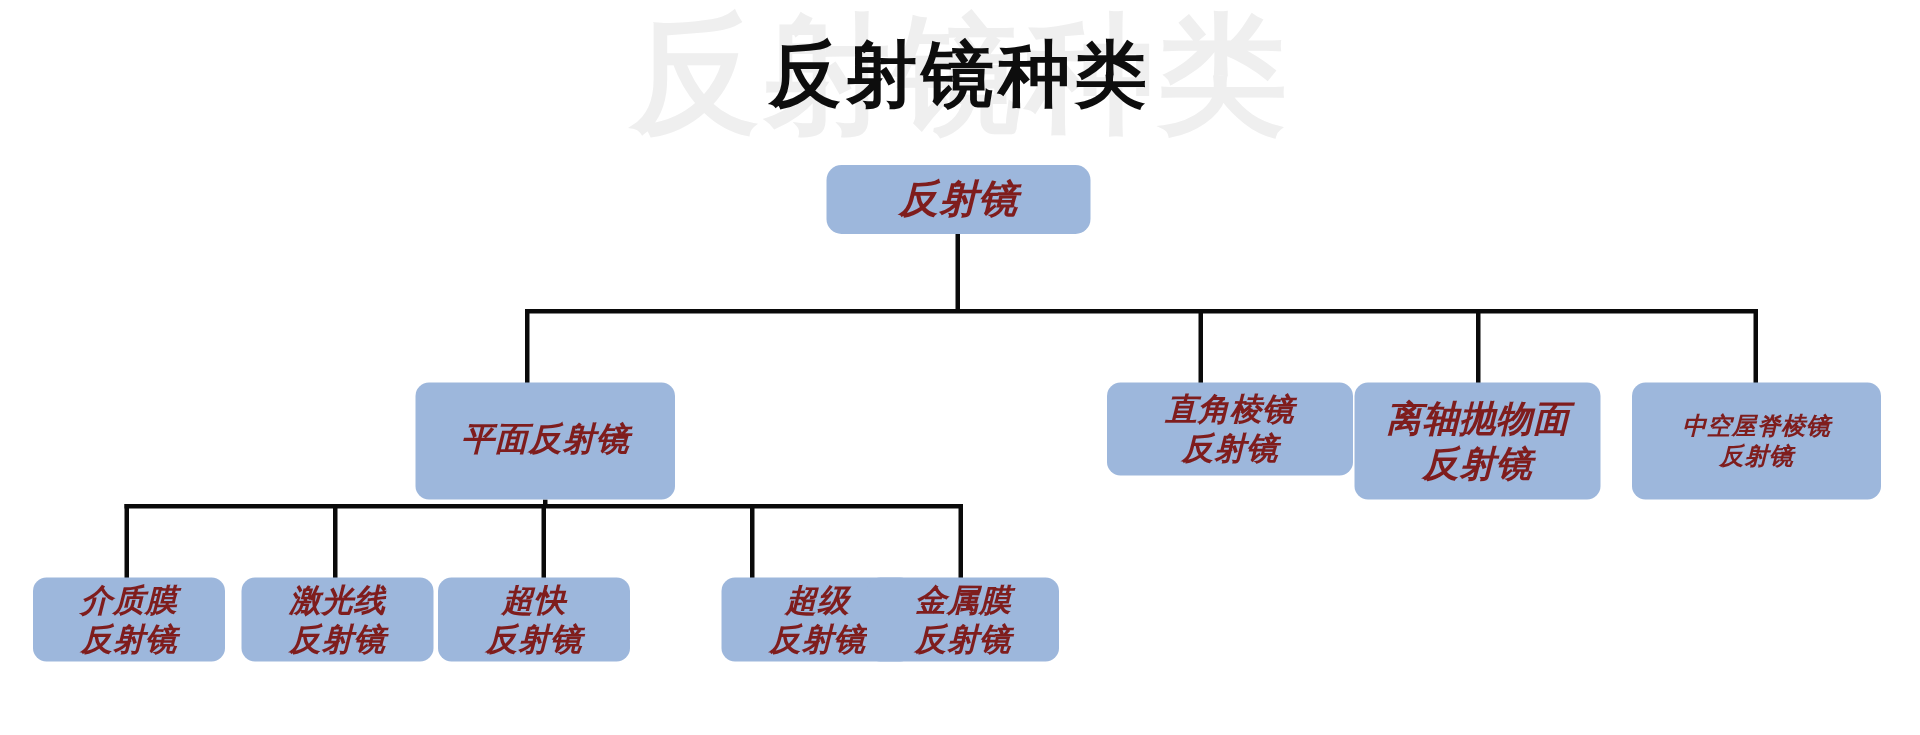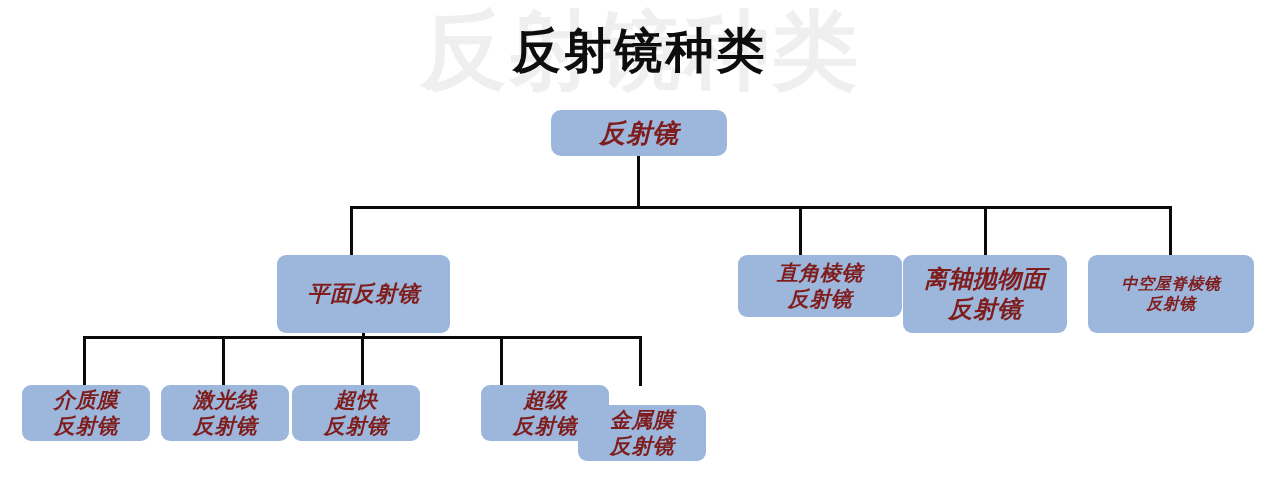--- a/index.html
+++ b/index.html
@@ -112,21 +112,21 @@
   .node.leaf {
     top: 385px;
     width: 128px;
     height: 56px;
     font-size: 21px;
   }
   .leaf-0 { left: 22px; }
   .leaf-1 { left: 161px; }
   .leaf-2 { left: 292px; }
   .leaf-3 { left: 439px; margin-left: 42px; }
-  .leaf-4 { left: 578px; margin-top: 20px; }
+  .leaf-4 { left: 578px; }
 </style>
 </head>
 <body>
 
 <div id="diagram-root">
 
   <div class="title-watermark">反射镜种类</div>
 
   <div class="title-main">反射镜种类</div>
 

